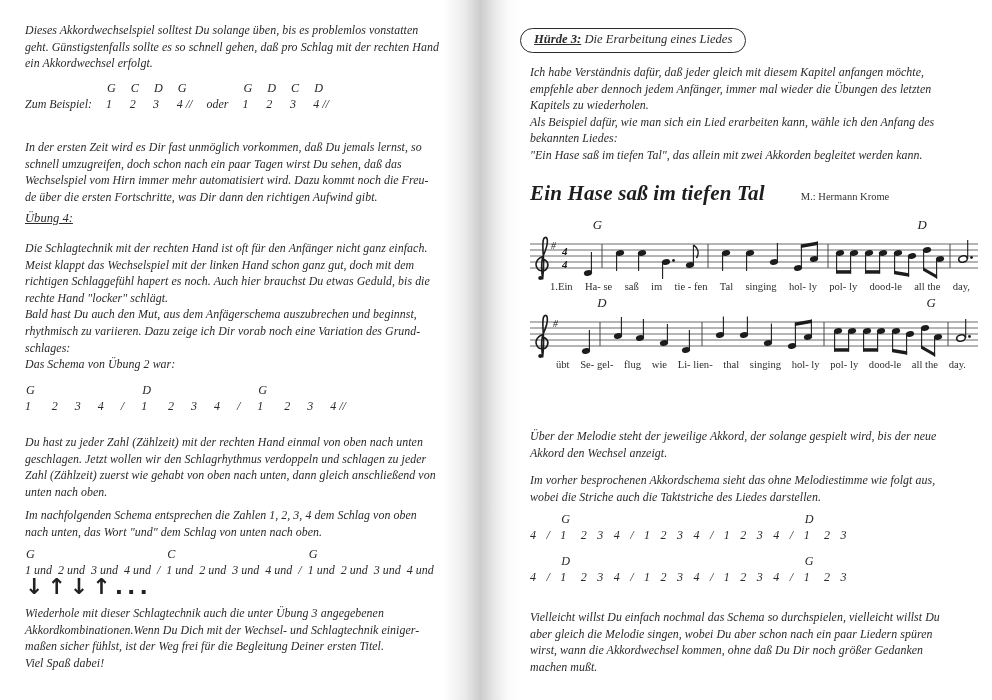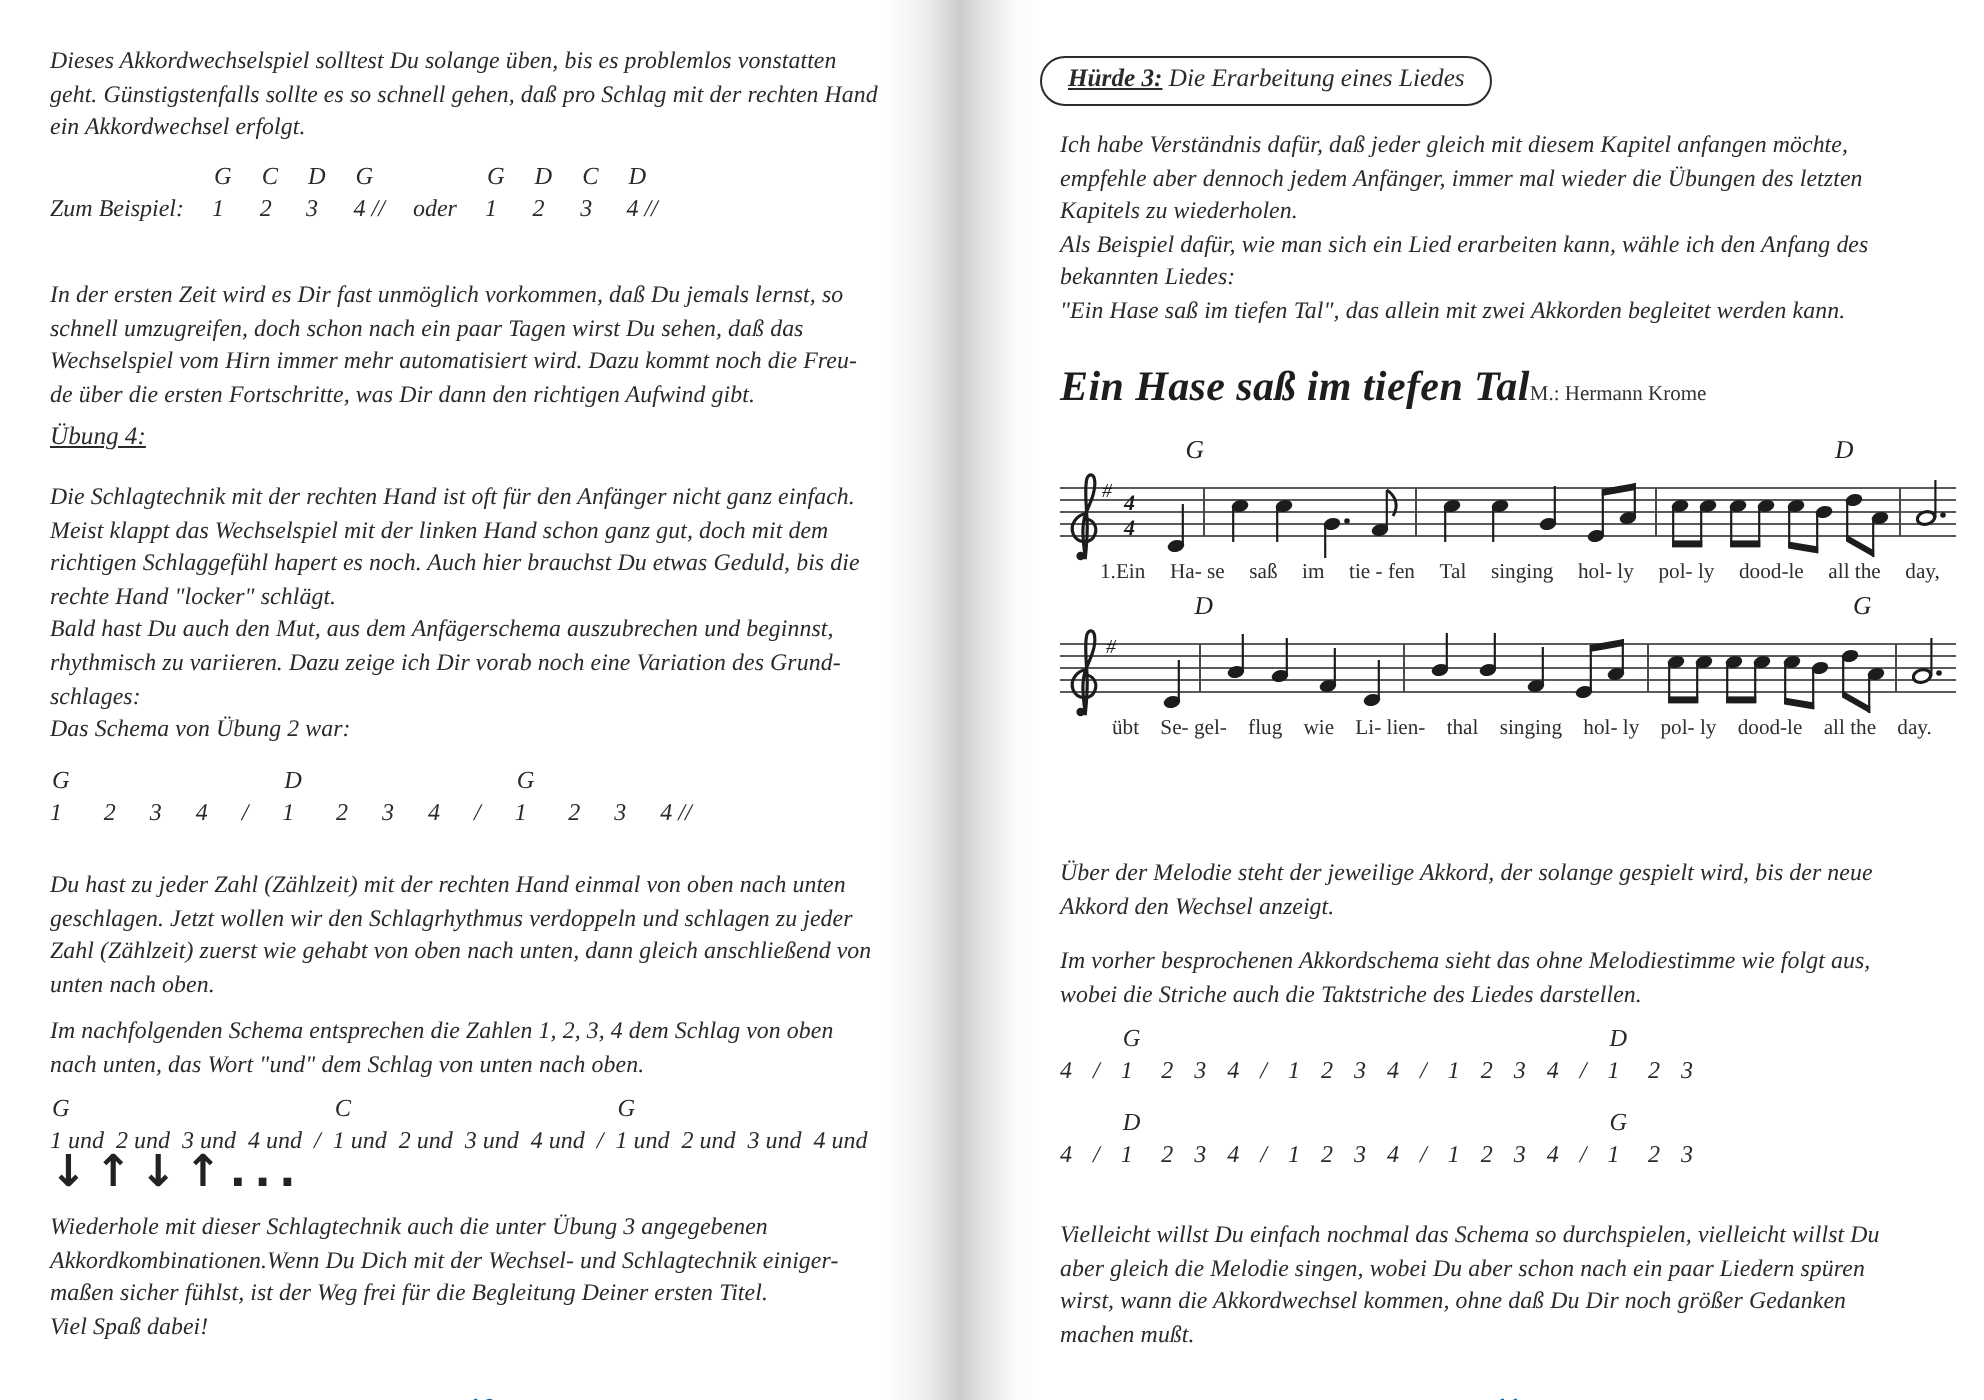--- a/index.html
+++ b/index.html
@@ -36,21 +36,21 @@
     position:absolute; top:697px; left:0; width:100%; text-align:center;
     font-style:normal; font-weight:bold; font-size:14.5px; color:#0369a1;
   }
   .hurde-box {
     position:absolute; left:-10px; display:inline-block; border:1.5px solid #2c2c2c;
     border-radius:16px; padding:3px 13px 5px 13px; font-size:12.6px; white-space:nowrap;
   }
   .hurde-label { font-weight:bold;text-decoration:underline; }
   .song-header { position:absolute; left:0; width:100%; display:flex; justify-content:flex-start; align-items:baseline; }
   .song-title { font-size:21px; font-weight:bold; letter-spacing:0.2px; color:#1d1d1d; }
-  .credit { font-size:10.5px; font-style:normal; color:#333; padding-right:12px; }
+  .credit { font-size:10.5px; font-style:normal; color:#333; padding-right:12px;margin-left:36px; }
   .stave { position:absolute; left:0; width:100%; height:96px; }
   .stave svg { position:absolute; left:0; top:16px; display:block; }
   .chord-label { position:absolute; top:0; font-size:12.8px; color:#222; }
   .lyrics {
     position:absolute; top:63px; display:flex; justify-content:space-between;
     font-style:normal; font-size:10.6px; color:#2d2d2d; white-space:nowrap;
   }
   .staff-line { stroke:#5a5a5a; stroke-width:0.9; }
   .barline   { stroke:#4a4a4a; stroke-width:1; }
   .notehead  { fill:#1c1c1c; }

